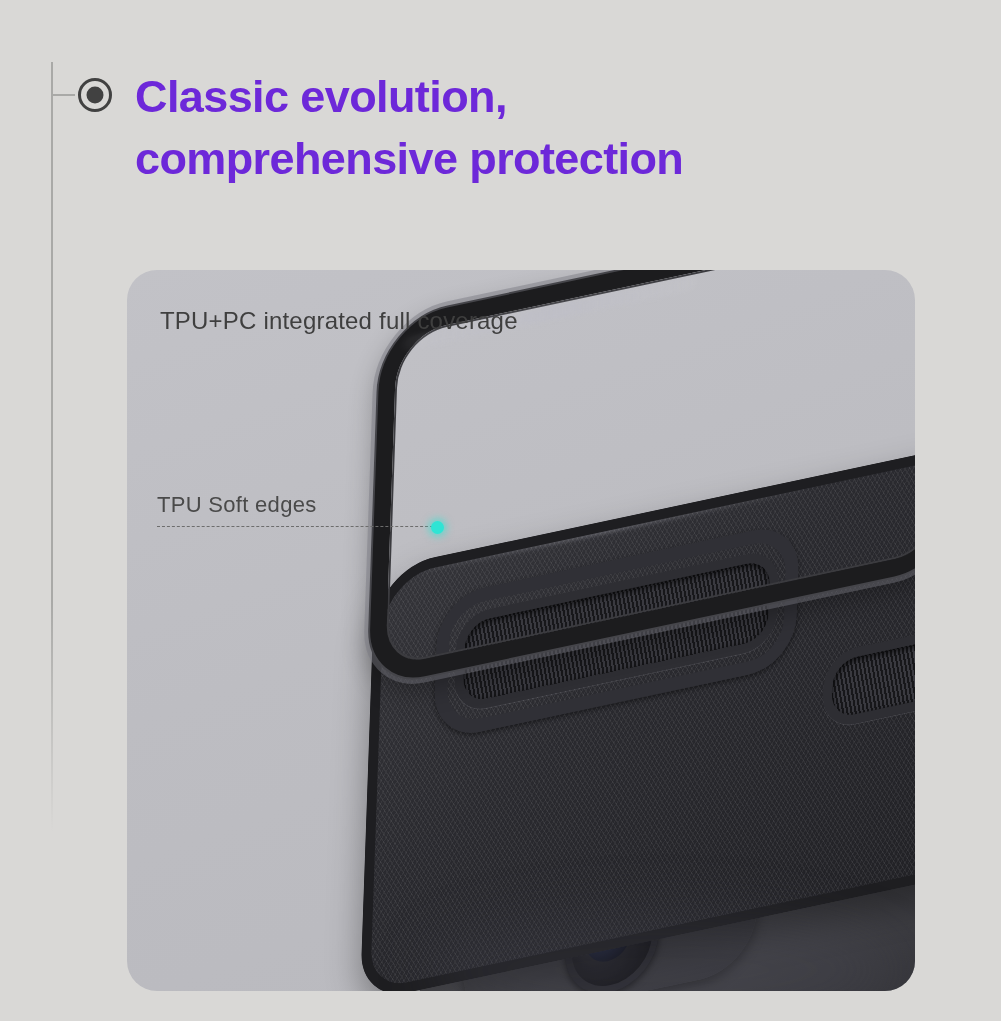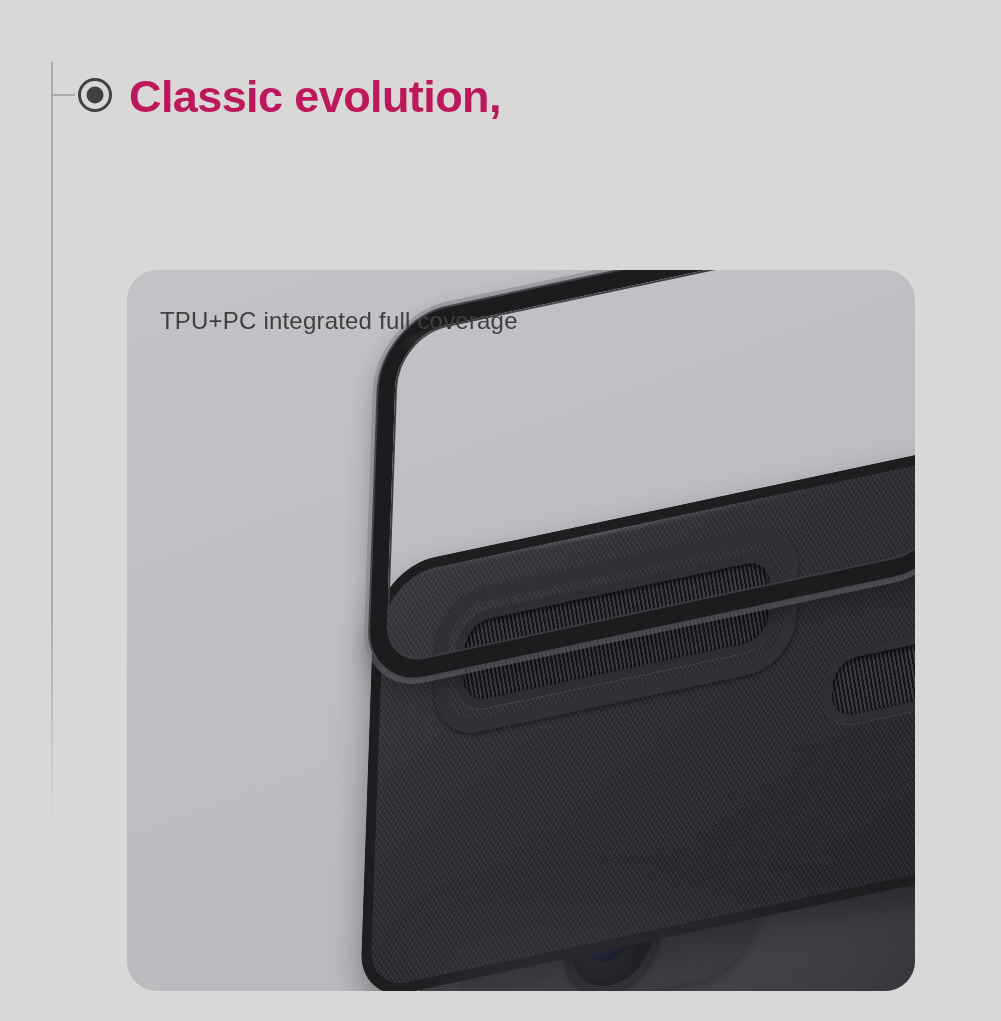--- a/index.html
+++ b/index.html
@@ -59,25 +59,25 @@
     position: absolute;
     left: 50%;
     top: 50%;
     transform: translate(-50%, -50%);
     width: 17px;
     height: 17px;
     border-radius: 50%;
     background: #414141;
   }
   .headline-text {
-    margin-left: 17px;
+    margin-left: 23px;
     font-size: 45px;
     line-height: 62px;
     font-weight: bold;
-    color: #be185d;
+    color: #6d28d9;
     letter-spacing: -0.6px;
   }
   .headline-text div { white-space: nowrap; }
 
   
   .product-card {
     position: absolute;
     left: 127px;
     top: 270px;
     width: 788px;
@@ -330,20 +330,21 @@
 <body>
 
 <div class="rail-vert"></div>
 <div class="rail-tick"></div>
 
 <div class="headline-block">
   <div class="headline-row">
     <div class="bullet-target"></div>
     <div class="headline-text">
       <div>Classic evolution,</div>
+      <div>comprehensive protection</div>
     </div>
   </div>
 </div>
 
 <div class="product-card">
 
   <div class="card-title">TPU+PC integrated full coverage</div>
 
   <div class="art">
 
@@ -371,15 +372,21 @@
     <div class="bumper">
       <div class="bumper-outer">
         <div class="bumper-hi"></div>
 
       </div>
       <div class="bumper-gloss"></div>
     </div>
 
   </div>
 
+  <div class="callout" id="callout-tpu">
+    <div class="callout-label">TPU Soft edges</div>
+    <div class="callout-line">
+      <span class="callout-dot"></span>
+    </div>
+  </div>
 
 
 </div>
 
 </body></html>

